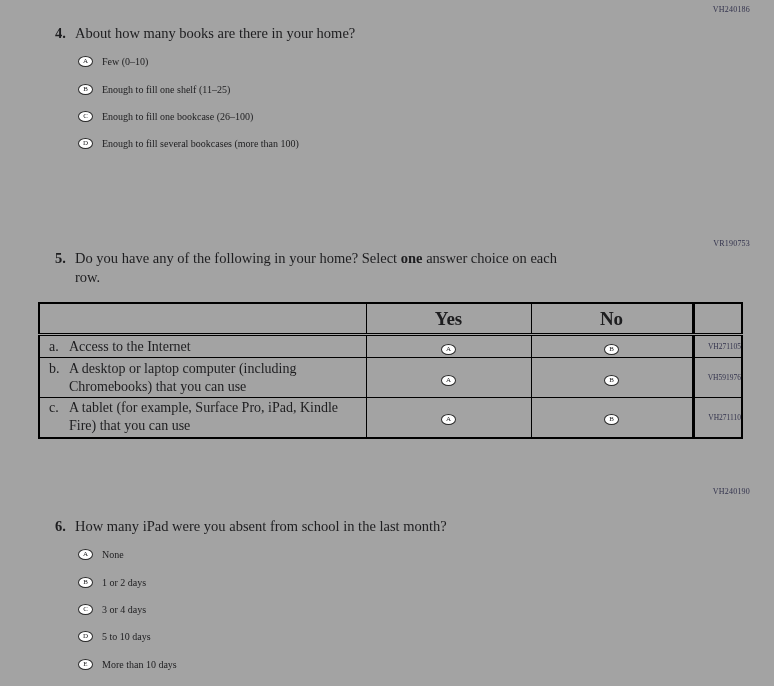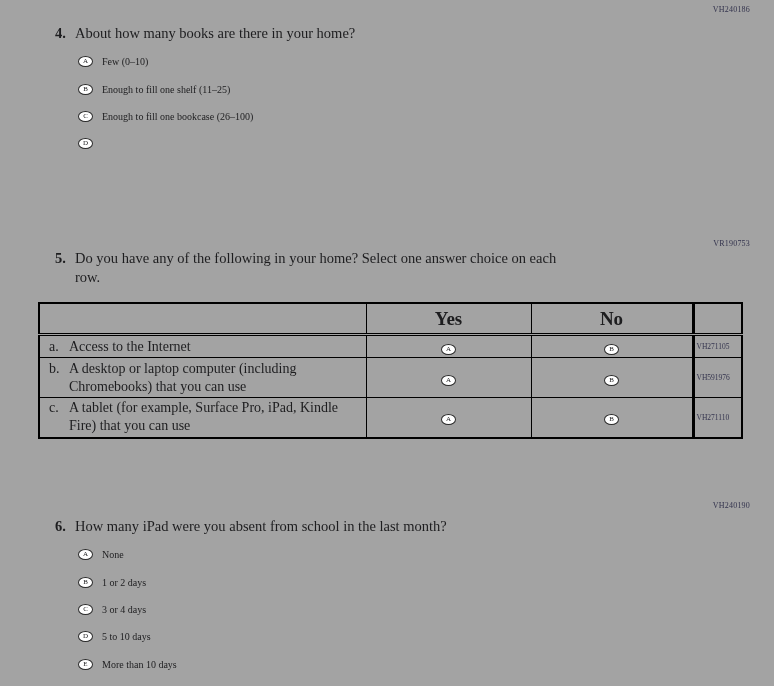--- a/index.html
+++ b/index.html
@@ -12,21 +12,21 @@
   .qcode {
     position:absolute; right:24px;
     font-size:8px; color:#33334d; letter-spacing:.2px;
     font-family:"Liberation Serif", serif;
   }
 
   .question { position:absolute; left:55px; font-size:14.5px; line-height:19px; }
   .qrow { display:flex; }
   .qnum { font-weight:bold; width:20px; flex:none; }
   .qtext { }
-  .qtext b { font-weight:normal; }
+  .qtext b { font-weight:bold; }
 
   .options { margin-left:23px; margin-top:5px; }
   .opt { display:flex; align-items:center; height:27.4px; }
   .bubble {
     width:15px; height:11px; border:1px solid #2a2a2a; border-radius:50%;
     display:flex; align-items:center; justify-content:center;
     font-size:7px; line-height:1; flex:none; box-sizing:border-box;
     color:#1d1d1f; background:#fff;
   }
   .optlabel { margin-left:9px; font-size:10px; }
@@ -36,20 +36,21 @@
     border-collapse:collapse; table-layout:fixed;
     font-size:14px; color:#1d1d1f;
   }
   table.grid { border:2px solid #000; }
   table.grid th, table.grid td { border:1px solid #000; padding:0; }
   table.grid tr.head th { height:29px; font-size:19px; font-weight:bold; border-bottom:3px double #000; }
   table.grid td.codecell, table.grid th.codecell { border-left:3px solid #000; border-right:2px solid #000; }
   table.grid td.codecell {
     font-size:7.5px; color:#33334d; padding-left:2px; vertical-align:middle;
     font-family:"Liberation Serif", serif;
+    text-align:right;
   }
   tr.row-a { height:23px; }
   tr.row-b, tr.row-c { height:40px; }
   .labelwrap { display:flex; padding:1px 4px 1px 9px; line-height:18px; }
   .rowletter { width:20px; flex:none; }
   .rowtext { flex:1; }
   td.choice { text-align:center; vertical-align:middle; }
   td.choice .bubble { display:inline-flex; margin:0 auto; }
 </style>
 </head>
@@ -72,20 +73,21 @@
       <div class="opt">
         <span class="bubble">B</span>
         <span class="optlabel">Enough to fill one shelf (11–25)</span>
       </div>
       <div class="opt">
         <span class="bubble">C</span>
         <span class="optlabel">Enough to fill one bookcase (26–100)</span>
       </div>
       <div class="opt">
         <span class="bubble">D</span>
+        <span class="optlabel">Enough to fill several bookcases (more than 100)</span>
       </div>
     </div>
   </div>
 
   <span class="qcode" style="top:239px;">VR190753</span>
 
   <div class="question" style="top:249px; width:600px;">
     <div class="qrow">
       <span class="qnum">5.</span>
       <span class="qtext"><span>Do you have any of the following in your home? Select </span><b>one</b><span> answer choice on each</span><br><span>row.</span></span>
@@ -135,21 +137,21 @@
           <span class="rowtext">A tablet (for example, Surface Pro, iPad, Kindle Fire) that you can use</span>
         </div>
       </td>
       <td class="choice"><span class="bubble">A</span></td>
       <td class="choice"><span class="bubble">B</span></td>
       <td class="codecell">VH271110</td>
     </tr>
   </tbody>
     </table>
 
-  <span class="qcode" style="top:501px;margin-left:20px;">VH240190</span>
+  <span class="qcode" style="top:487px;margin-left:20px;">VH240190</span>
 
   <div class="question" style="top:517px;">
     <div class="qrow">
       <span class="qnum">6.</span>
       <span class="qtext">How many iPad were you absent from school in the last month?</span>
     </div>
     <div class="options">
       <div class="opt">
         <span class="bubble">A</span>
         <span class="optlabel">None</span>

